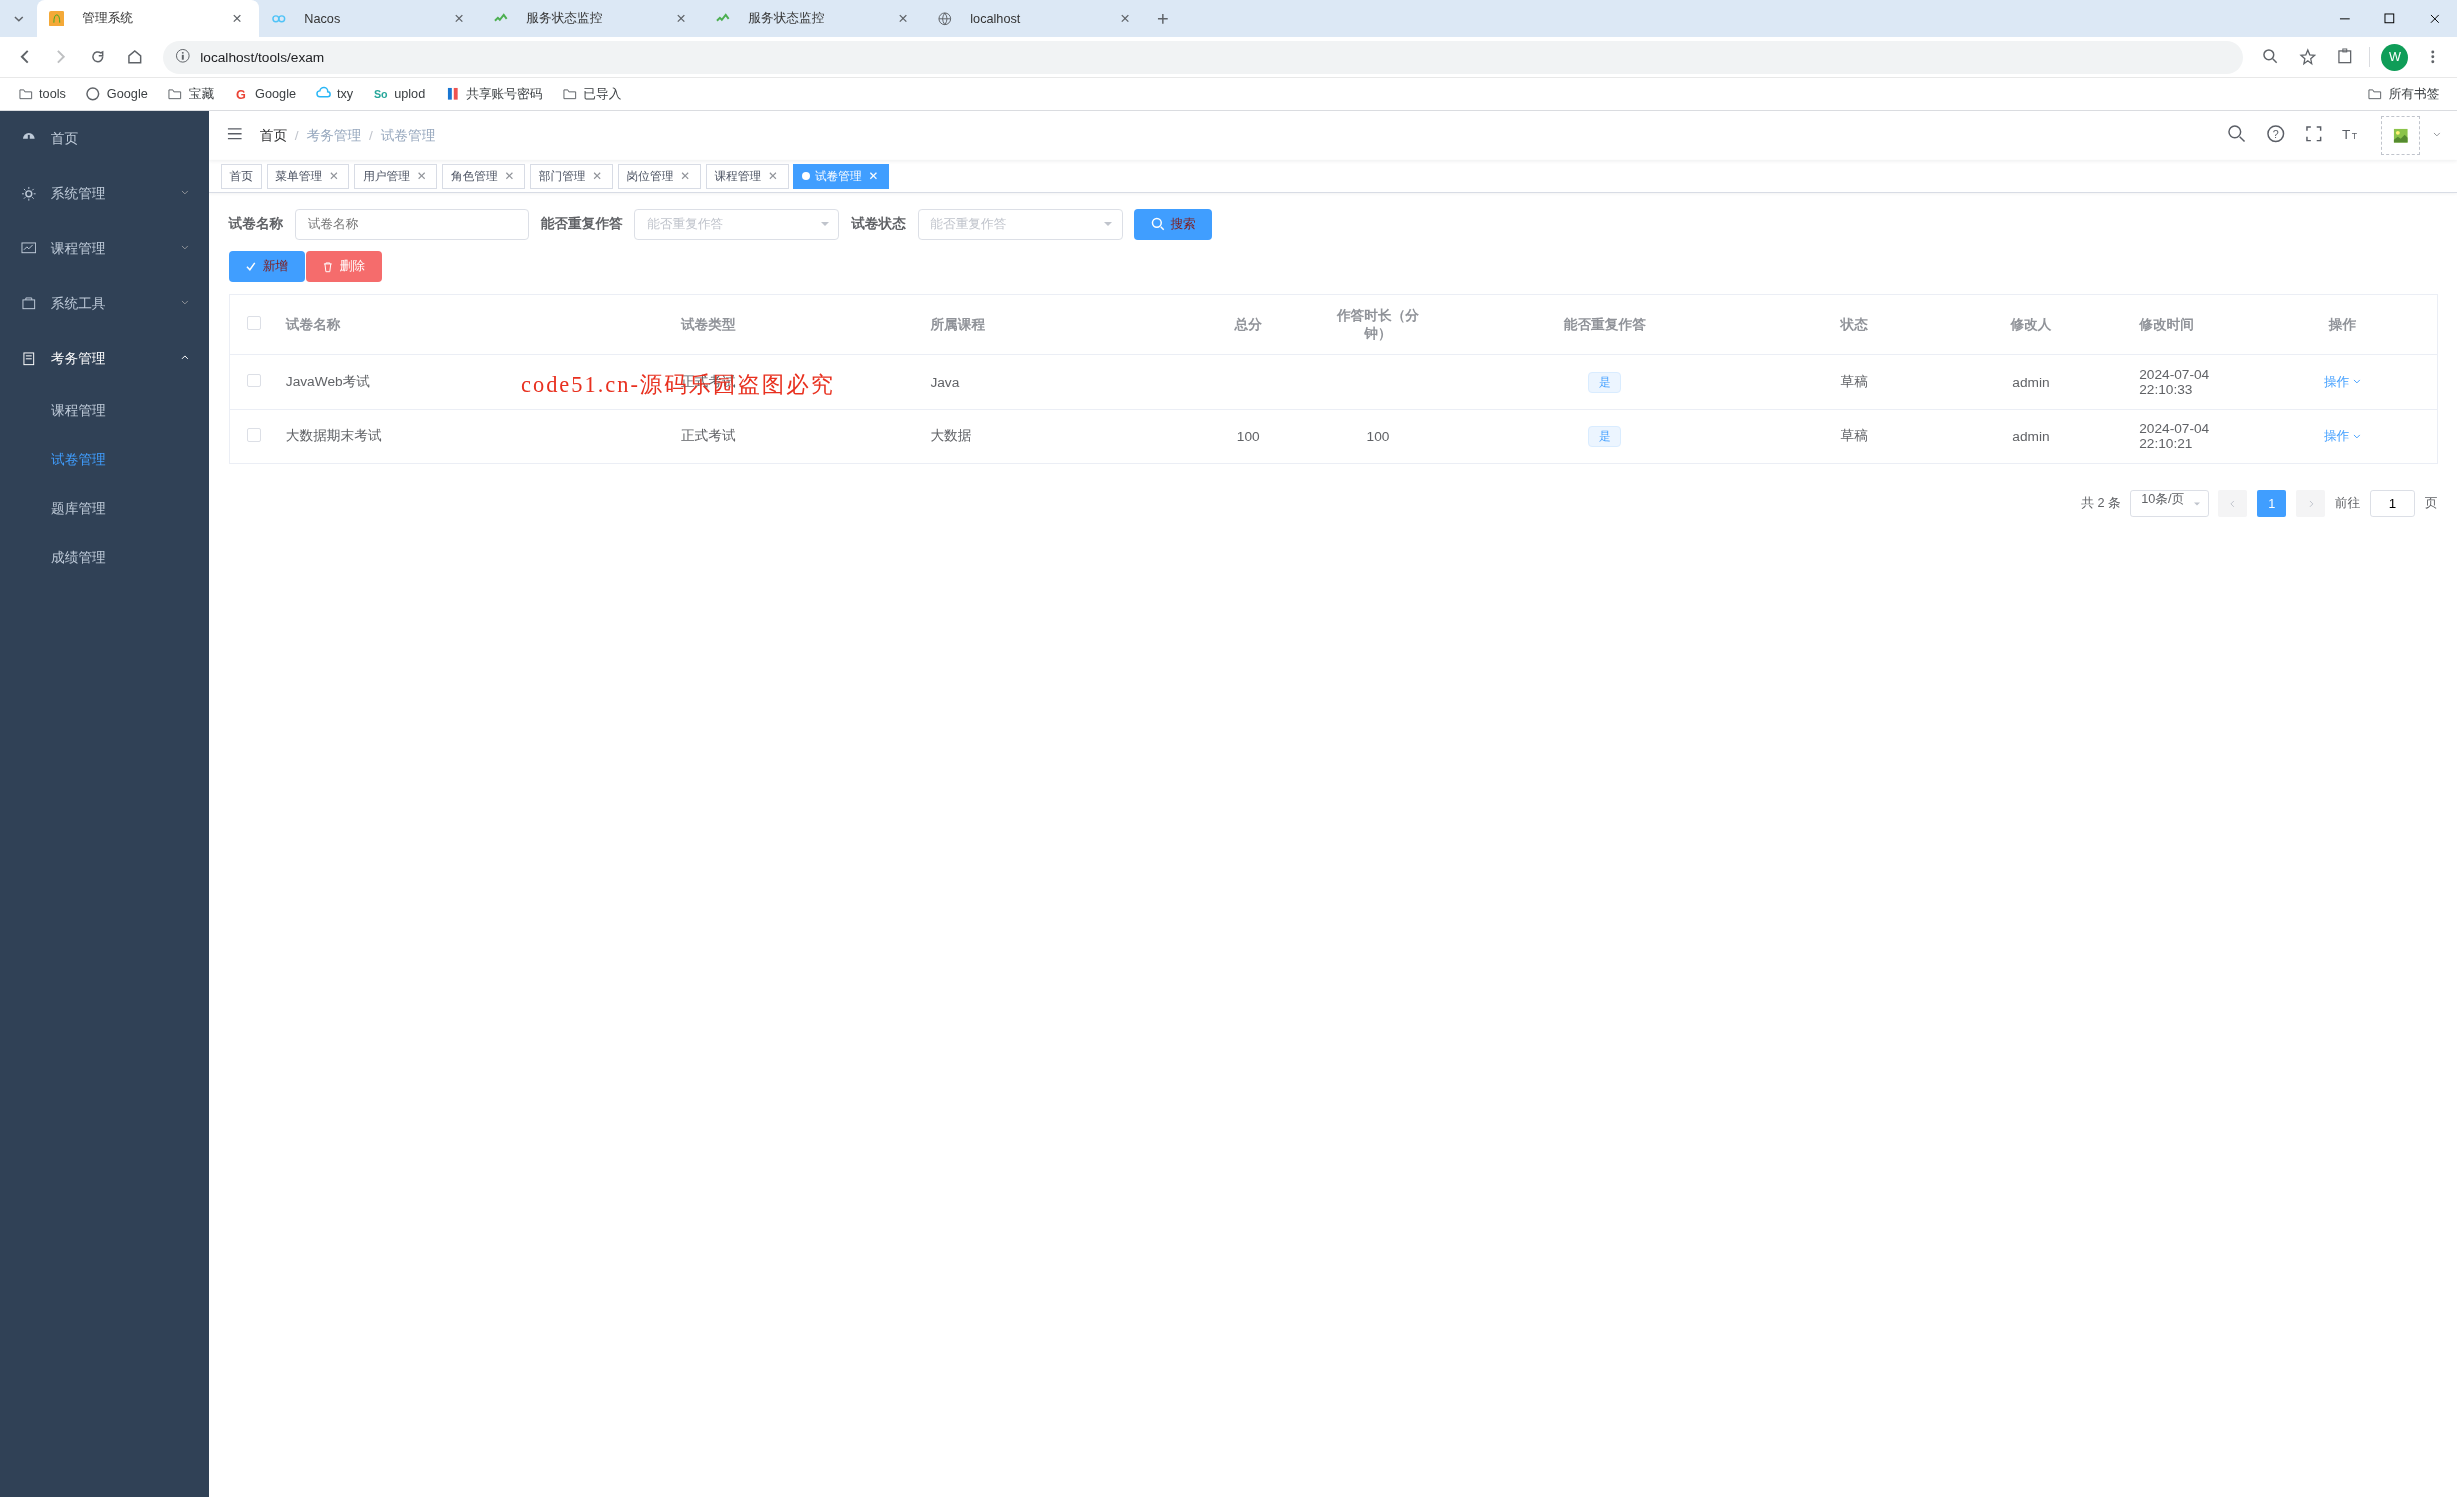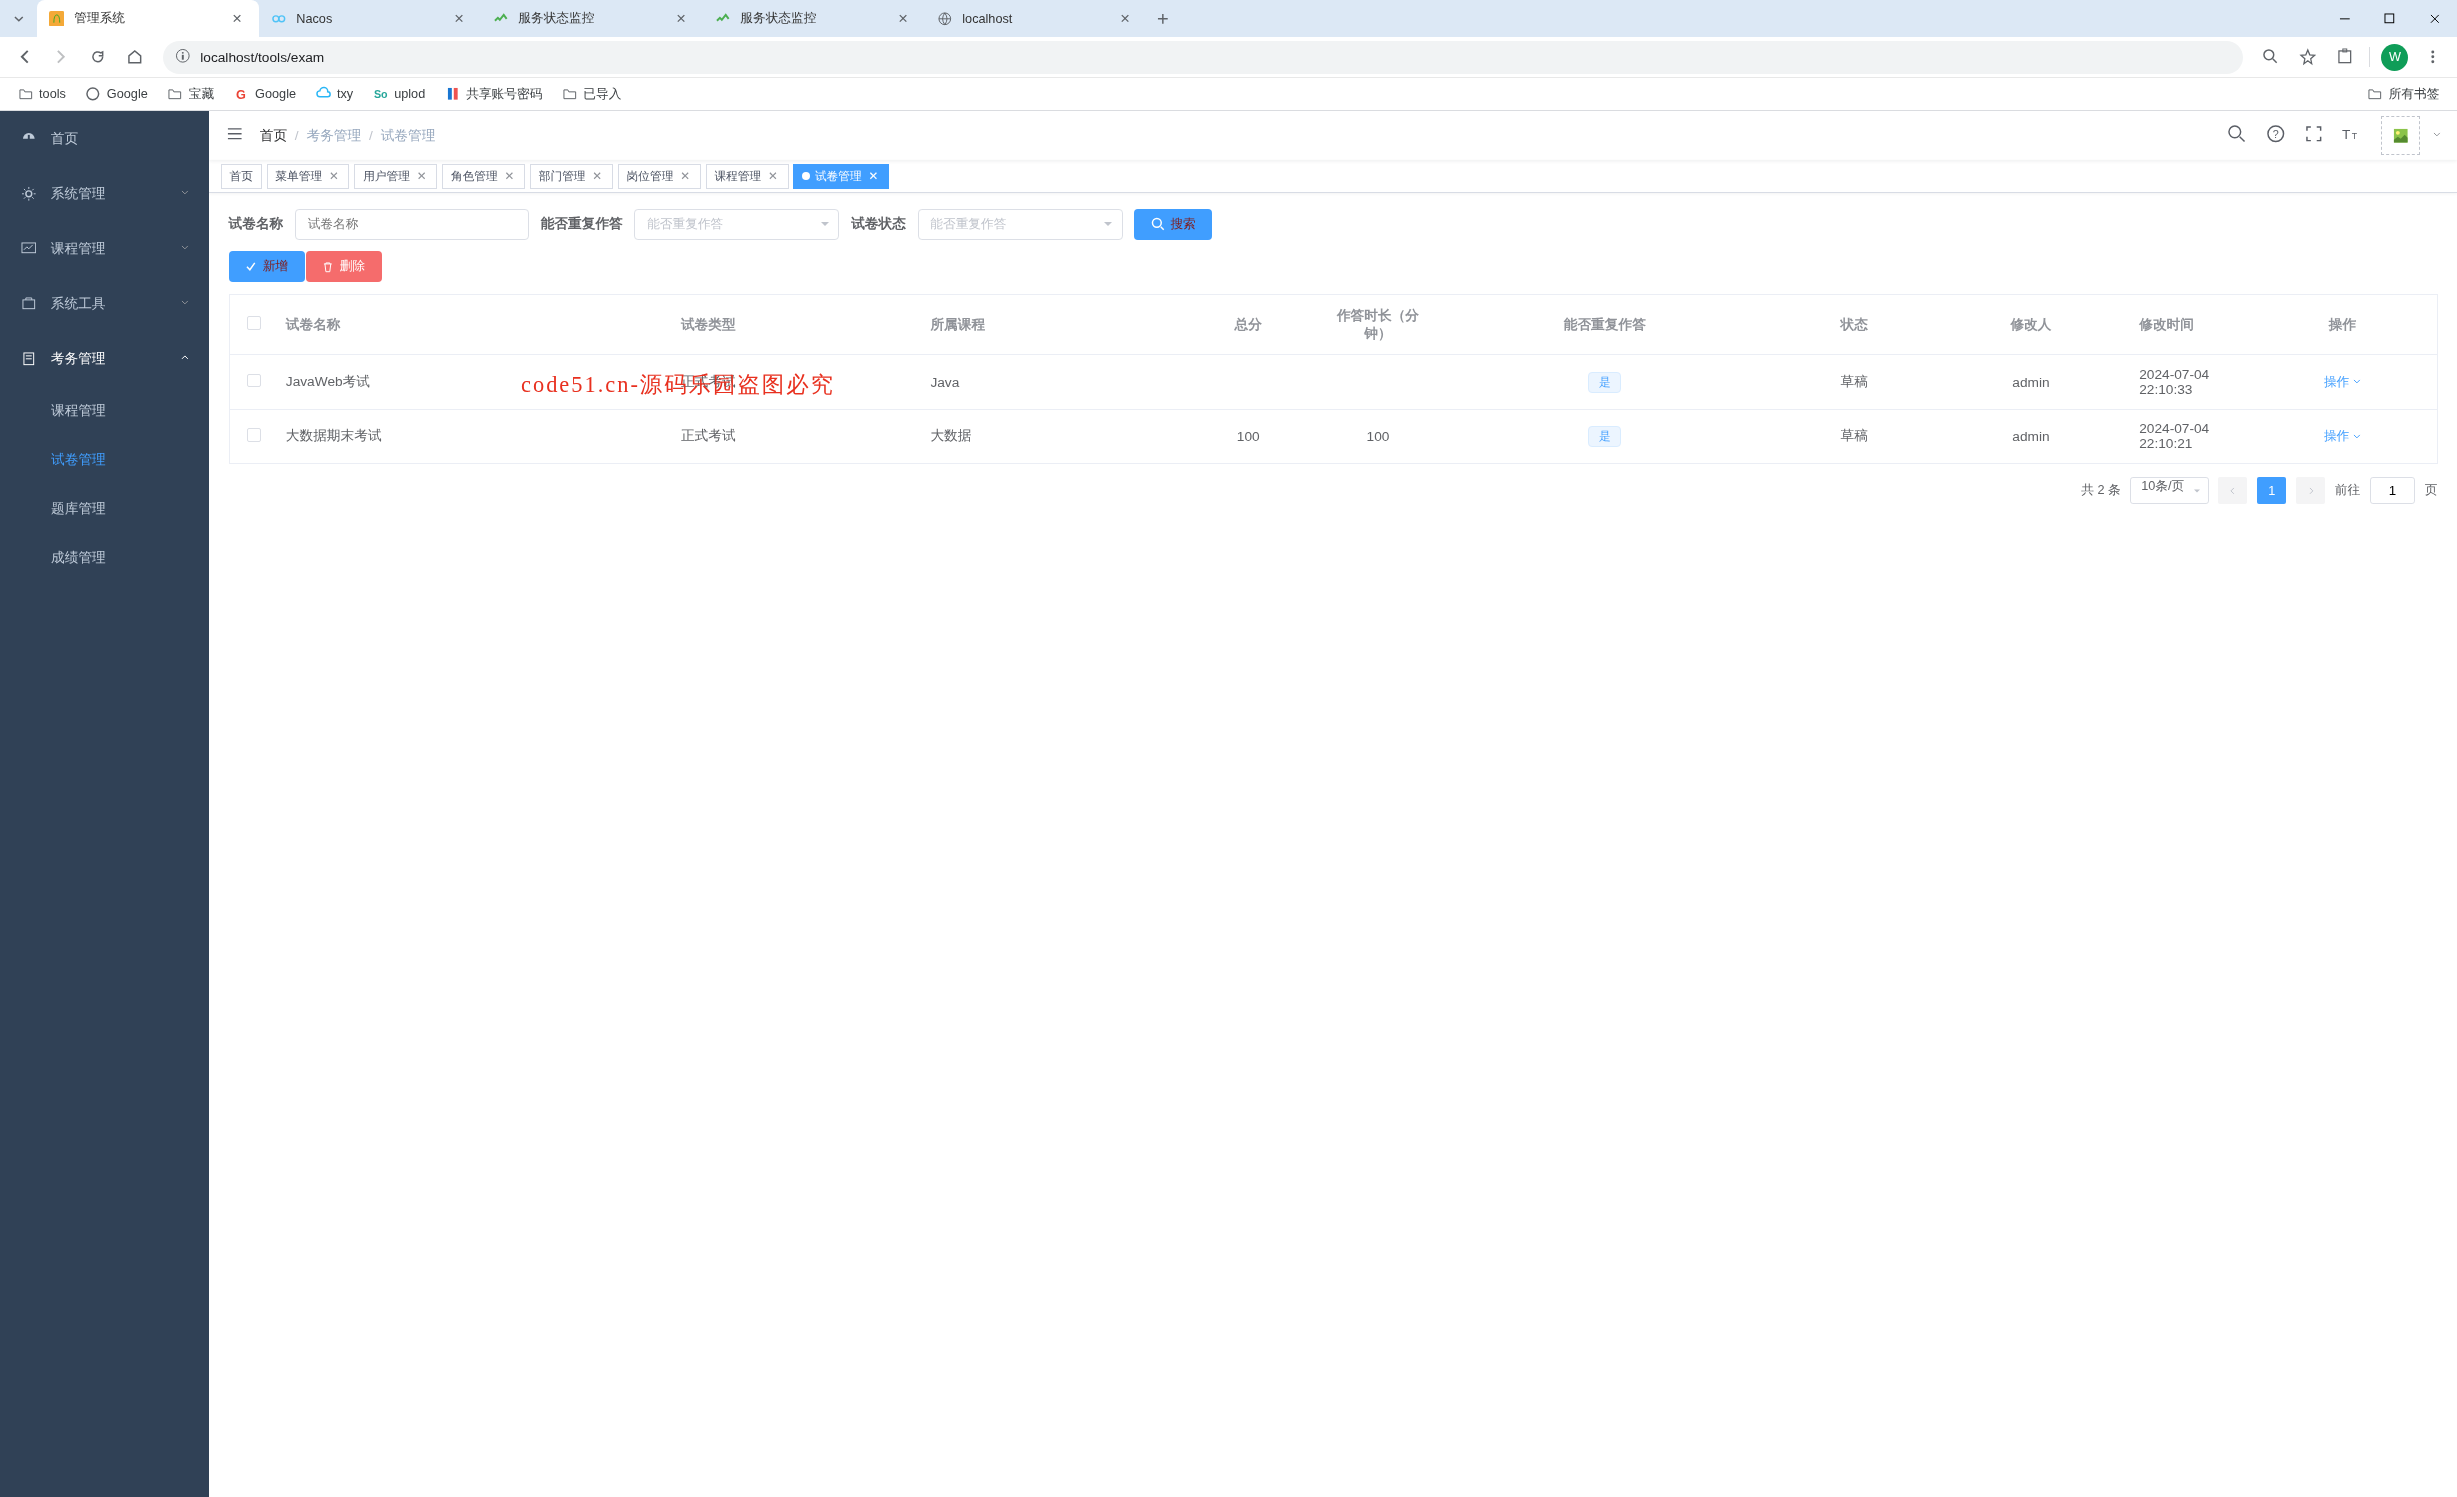--- a/index.html
+++ b/index.html
@@ -1,21 +1,21 @@
 <!DOCTYPE html>
 <html><head>
 <meta charset="utf-8">
 <style>
 * { margin: 0; padding: 0; box-sizing: border-box; }
 body { font-family: -apple-system, "PingFang SC", "Microsoft YaHei", sans-serif; font-size: 13.7px; color: #303133; background: #fff; overflow: hidden; }
 
 
 .browser-chrome { background: #dce8f5; height: 37px; display: flex; align-items: stretch; }
 .tab-dropdown { width: 37px; display: flex; align-items: center; justify-content: center; background: #dce8f5; }
-.browser-tab { display: flex; align-items: center; gap: 10px; padding: 0 11.7px; min-width: 222px; max-width: 222px; position: relative; font-size: 12.7px; color: #333; }
+.browser-tab { display: flex; align-items: center; gap: 18px; padding: 0 11.7px; min-width: 222px; max-width: 222px; position: relative; font-size: 12.7px; color: #333; }
 .browser-tab.active { background: #fff; border-radius: 7.8px 7.8px 0 0; }
 .browser-tab .favicon { width: 15.6px; height: 15.6px; flex-shrink: 0; display: flex; align-items: center; justify-content: center; }
 .browser-tab .tab-title { flex: 1; white-space: nowrap; overflow: hidden; text-overflow: ellipsis; }
 .browser-tab .tab-close { width: 15.6px; color: #5f6368; cursor: pointer; }
 .tab-add { width: 31px; display: flex; align-items: center; justify-content: center; color: #5f6368; cursor: pointer; }
 .window-controls { margin-left: auto; display: flex; align-items: center; }
 .window-controls .btn { width: 45px; height: 37px; display: flex; align-items: center; justify-content: center; cursor: pointer; }
 
 .toolbar { background: #fff; height: 41px; display: flex; align-items: center; padding: 0 7.8px; gap: 3.9px; border-bottom: 1px solid #e8e8e8; }
 .nav-btn { width: 33px; height: 33px; display: flex; align-items: center; justify-content: center; color: #5f6368; border-radius: 50%; cursor: pointer; }
@@ -76,21 +76,21 @@
 .table { width: 100%; border: 1px solid #ebeef5; border-collapse: collapse; }
 .table th { background: #fff; color: #909399; font-weight: bold; padding: 11.7px 7.8px; text-align: left; border-bottom: 1px solid #ebeef5; font-size: 13.7px; }
 .table th.center, .table td.center { text-align: center; }
 .table td { padding: 11.7px 7.8px; border-bottom: 1px solid #ebeef5; color: #606266; font-size: 13.7px; }
 .checkbox { width: 13.7px; height: 13.7px; border: 1px solid #dcdfe6; border-radius: 2px; display: inline-block; cursor: pointer; }
 .badge { display: inline-block; padding: 2px 9.8px; background: #ecf5ff; color: #409eff; border: 1px solid #d9ecff; border-radius: 3.9px; font-size: 11.7px; }
 .op-link { color: #409eff; cursor: pointer; font-size: 12.7px; display: inline-flex; align-items: center; gap: 3.9px; }
 
 .watermark { position: absolute; top: 176px; left: 312px; color: #e8301f; font-size: 22.4px; font-family: "SimSun", serif; letter-spacing: 2px; pointer-events: none; z-index: 5; white-space: nowrap; }
 
-.pagination { display: flex; align-items: center; justify-content: flex-end; gap: 9.8px; margin-top: 13px; font-size: 12.7px; color: #606266; }
+.pagination { display: flex; align-items: center; justify-content: flex-end; gap: 9.8px; margin-top: 26px; font-size: 12.7px; color: #606266; }
 .page-select { height: 27px; border: 1px solid #dcdfe6; border-radius: 2.9px; padding: 0 23.4px 0 9.8px; background: #fff; position: relative; display: flex; align-items: flex-start; }
 .page-select::after { content: ""; position: absolute; right: 7.8px; top: 50%; width: 0; height: 0; border-left: 3.9px solid transparent; border-right: 3.9px solid transparent; border-top: 3.9px solid #c0c4cc; transform: translateY(-50%); }
 .page-btn { width: 29px; height: 27px; background: #f4f4f5; display: flex; align-items: center; justify-content: center; border-radius: 2px; color: #c0c4cc; cursor: pointer; }
 .page-btn.active { background: #409eff; color: #fff; }
 .page-input { width: 45px; height: 27px; border: 1px solid #dcdfe6; border-radius: 2.9px; text-align: center; outline: none; }
 </style>
 </head>
 <body>
 
 <div class="browser-chrome">

